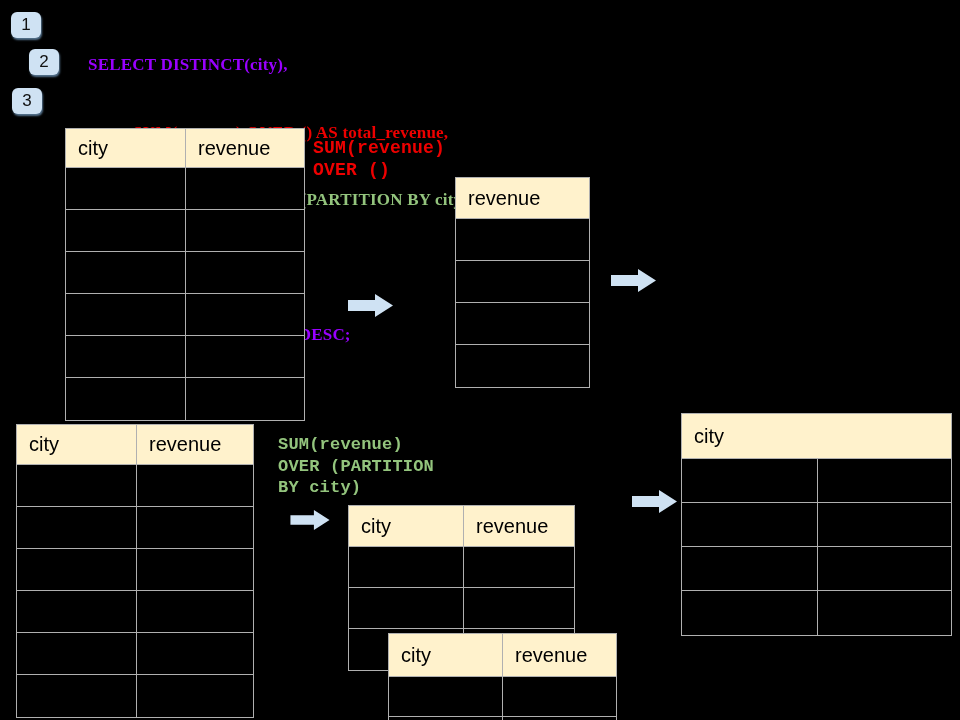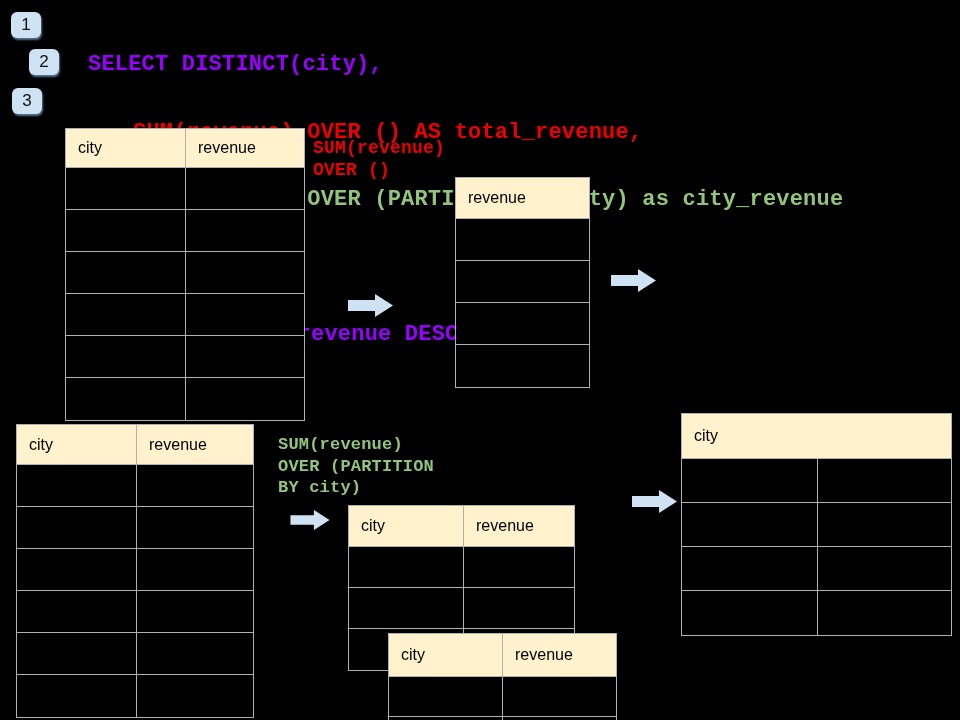--- a/index.html
+++ b/index.html
@@ -1,35 +1,35 @@
 <!DOCTYPE html>
 <html style="--background: #000000; --purple: #9900ff; --red: #ee0000; --green: #93c47d; --badge-blue: #cfe2f3; --arrow-blue: #cfe2f3; --header-cream: #fff2cc; --table-border: #b0b0b0;"><head>
 <meta charset="utf-8">
 <style>
   html,body{margin:0;padding:0;background:#000;}
   .canvas{position:relative;width:960px;height:720px;overflow:hidden;background:var(--background,#000);
           font-family:"Liberation Sans",sans-serif;}
   
-  .code{position:absolute;font-family:Liberation Mono, monospace;font-weight:bold;
-        font-size:22px;line-height:22.5px;white-space:pre;letter-spacing:.2px;}
+  .code{position:absolute;font-family:Liberation Serif, serif;font-weight:bold;
+        font-size:17px;line-height:22.5px;white-space:pre;letter-spacing:.2px;}
   .code-line{white-space:pre;}
   .c-purple{color:var(--purple,#9900ff);}
   .c-red{color:var(--red,#ee0000);}
   .c-green{color:var(--green,#93c47d);}
   .note{position:absolute;font-family:"Liberation Mono",monospace;font-weight:bold;
         white-space:pre-line;letter-spacing:.2px;}
   
   .badge{position:absolute;width:30px;height:26px;background:var(--badge-blue,#cfe2f3);
          border-radius:6px;display:flex;align-items:center;justify-content:center;
          font-size:17px;color:#111;box-shadow:1px 2px 2px #55738e;}
   
   .tbl{position:absolute;border:1px solid var(--table-border,#b0b0b0);background:#000;box-sizing:border-box;}
   .thead{display:flex;background:var(--header-cream,#fff2cc);border-bottom:1px solid var(--table-border,#b0b0b0);}
   .th{display:flex;align-items:center;padding-left:12px;box-sizing:border-box;
-      border-right:1px solid var(--table-border,#b0b0b0);font-size:16px;color:#000;}
+      border-right:1px solid var(--table-border,#b0b0b0);font-size:20px;color:#000;}
   .th:last-child{border-right:none;flex:1;}
   .tr{display:flex;border-bottom:1px solid var(--table-border,#b0b0b0);box-sizing:border-box;}
   .tr:last-child{border-bottom:none;}
   .td{box-sizing:border-box;border-right:1px solid var(--table-border,#b0b0b0);}
   .td:last-child{border-right:none;flex:1;}
   
   .arrow{position:absolute;}
 </style>
 </head>
 <body>

